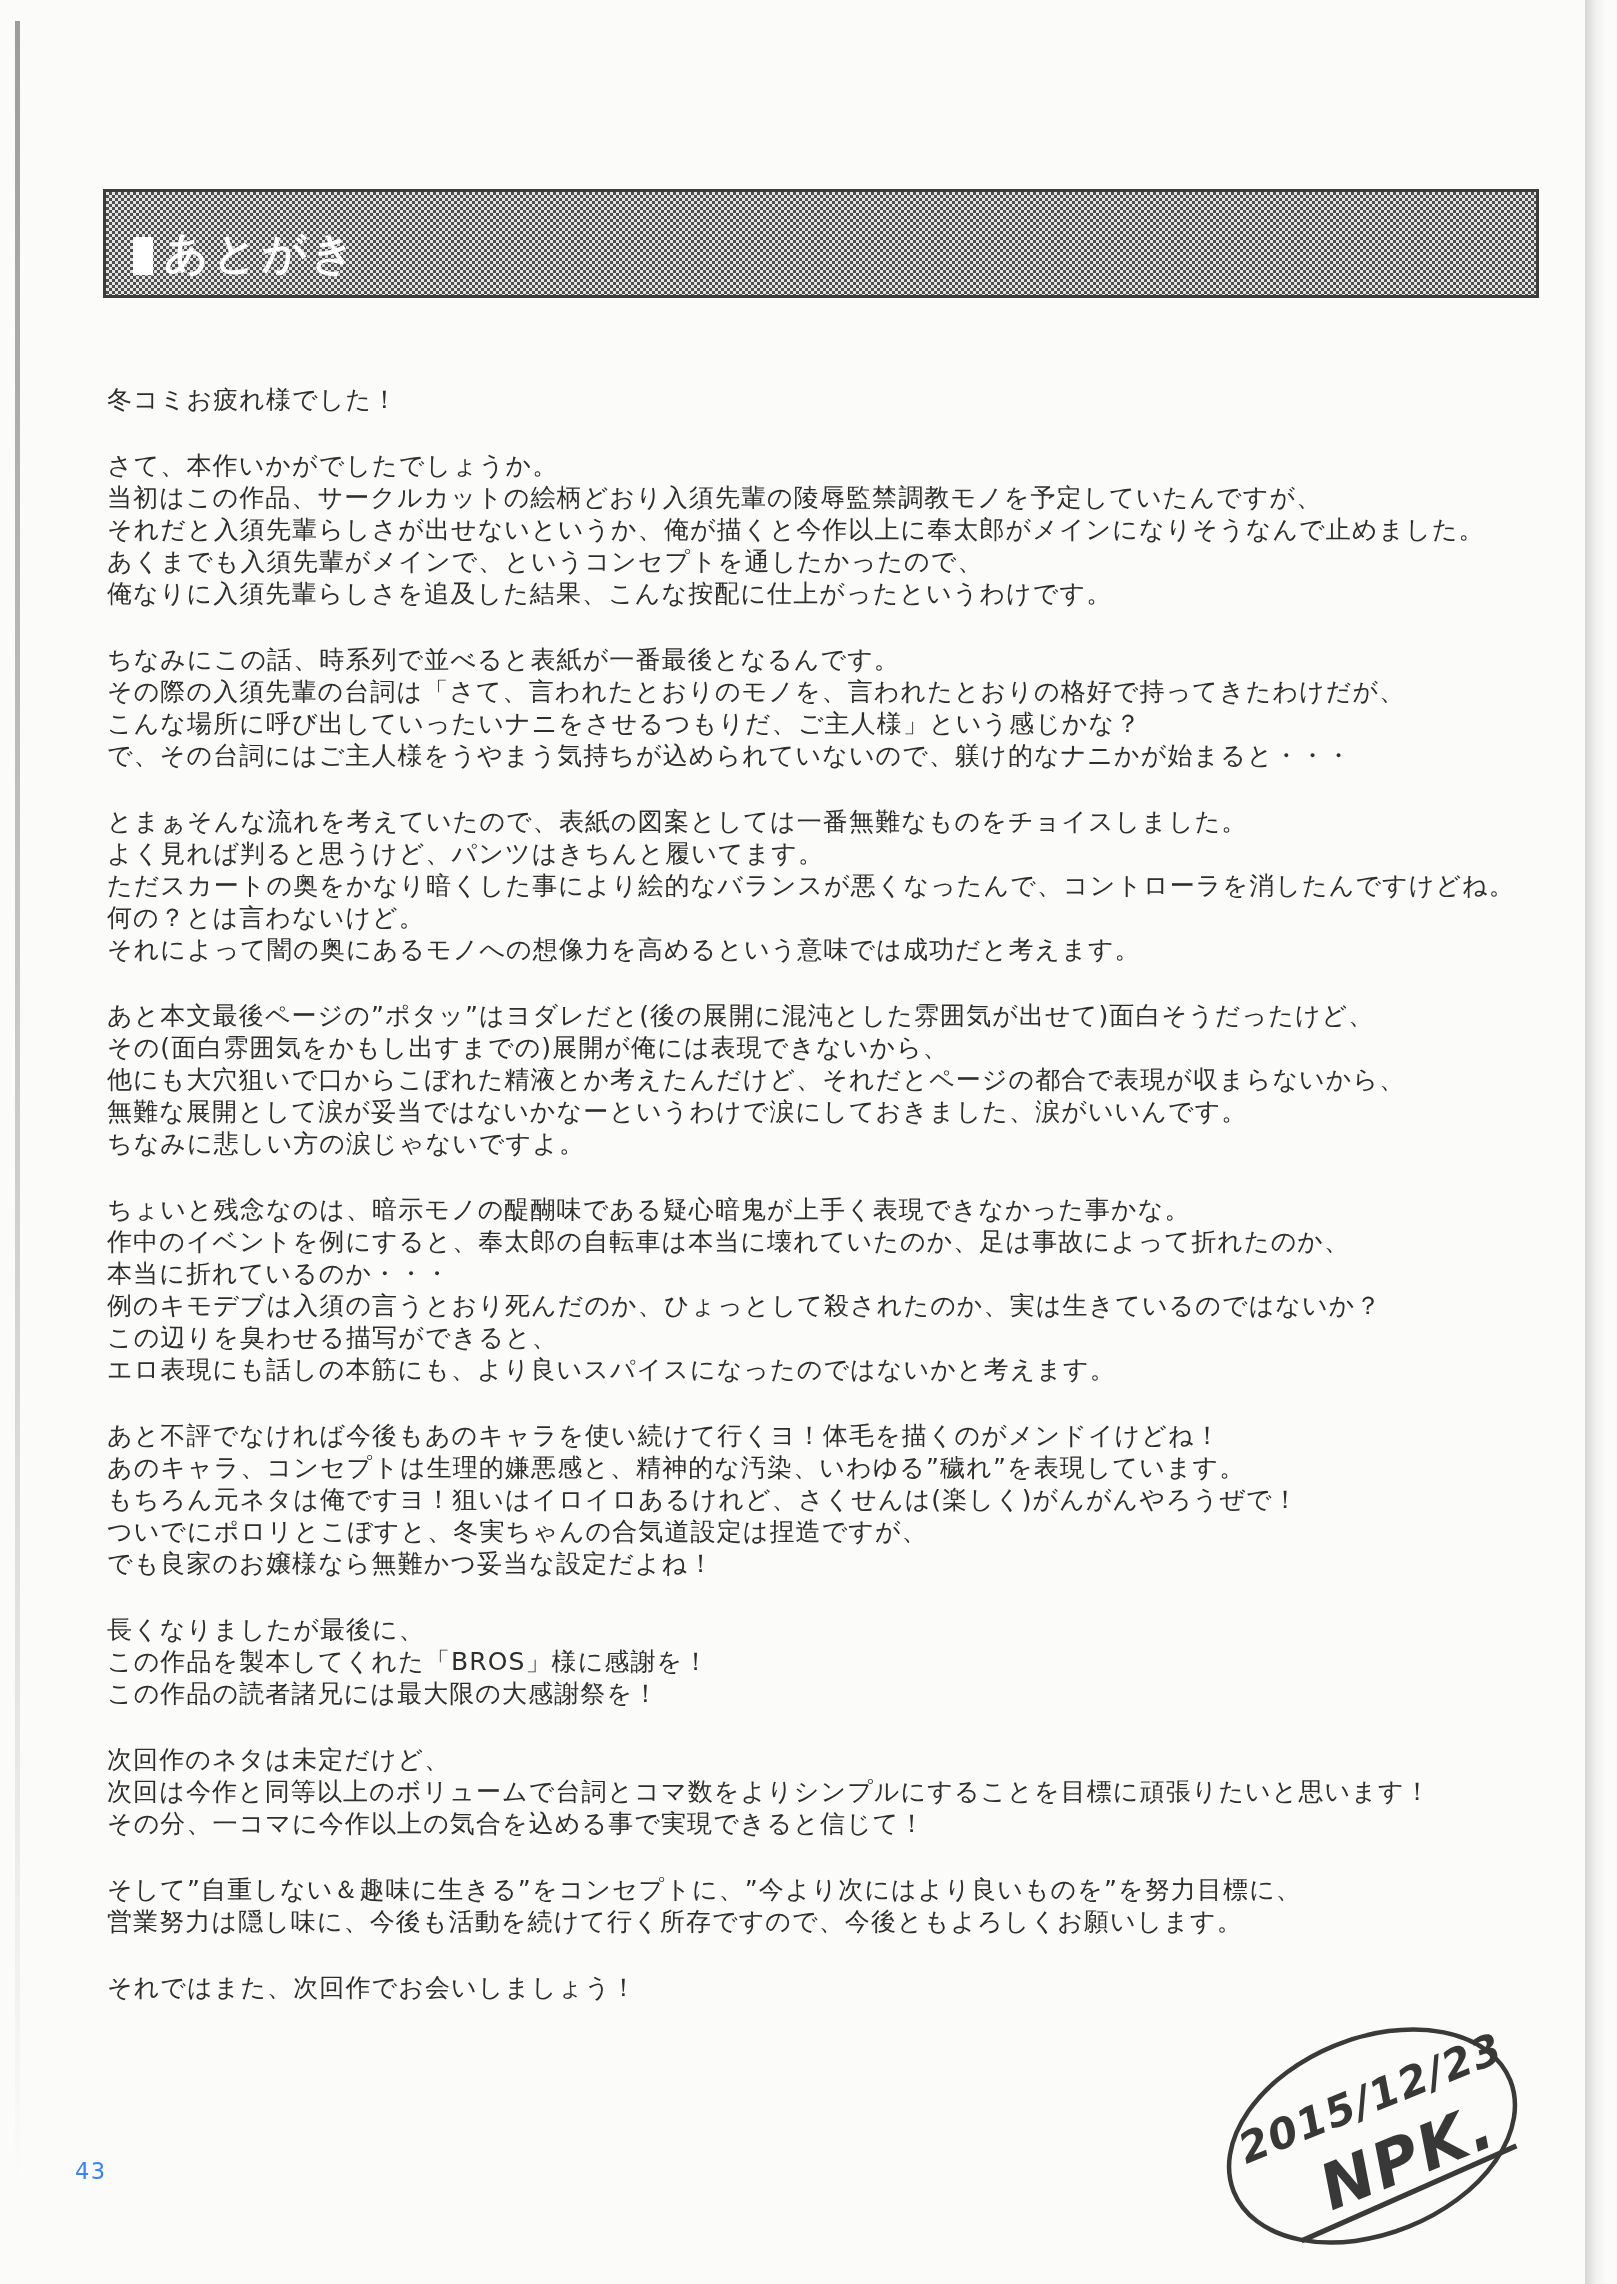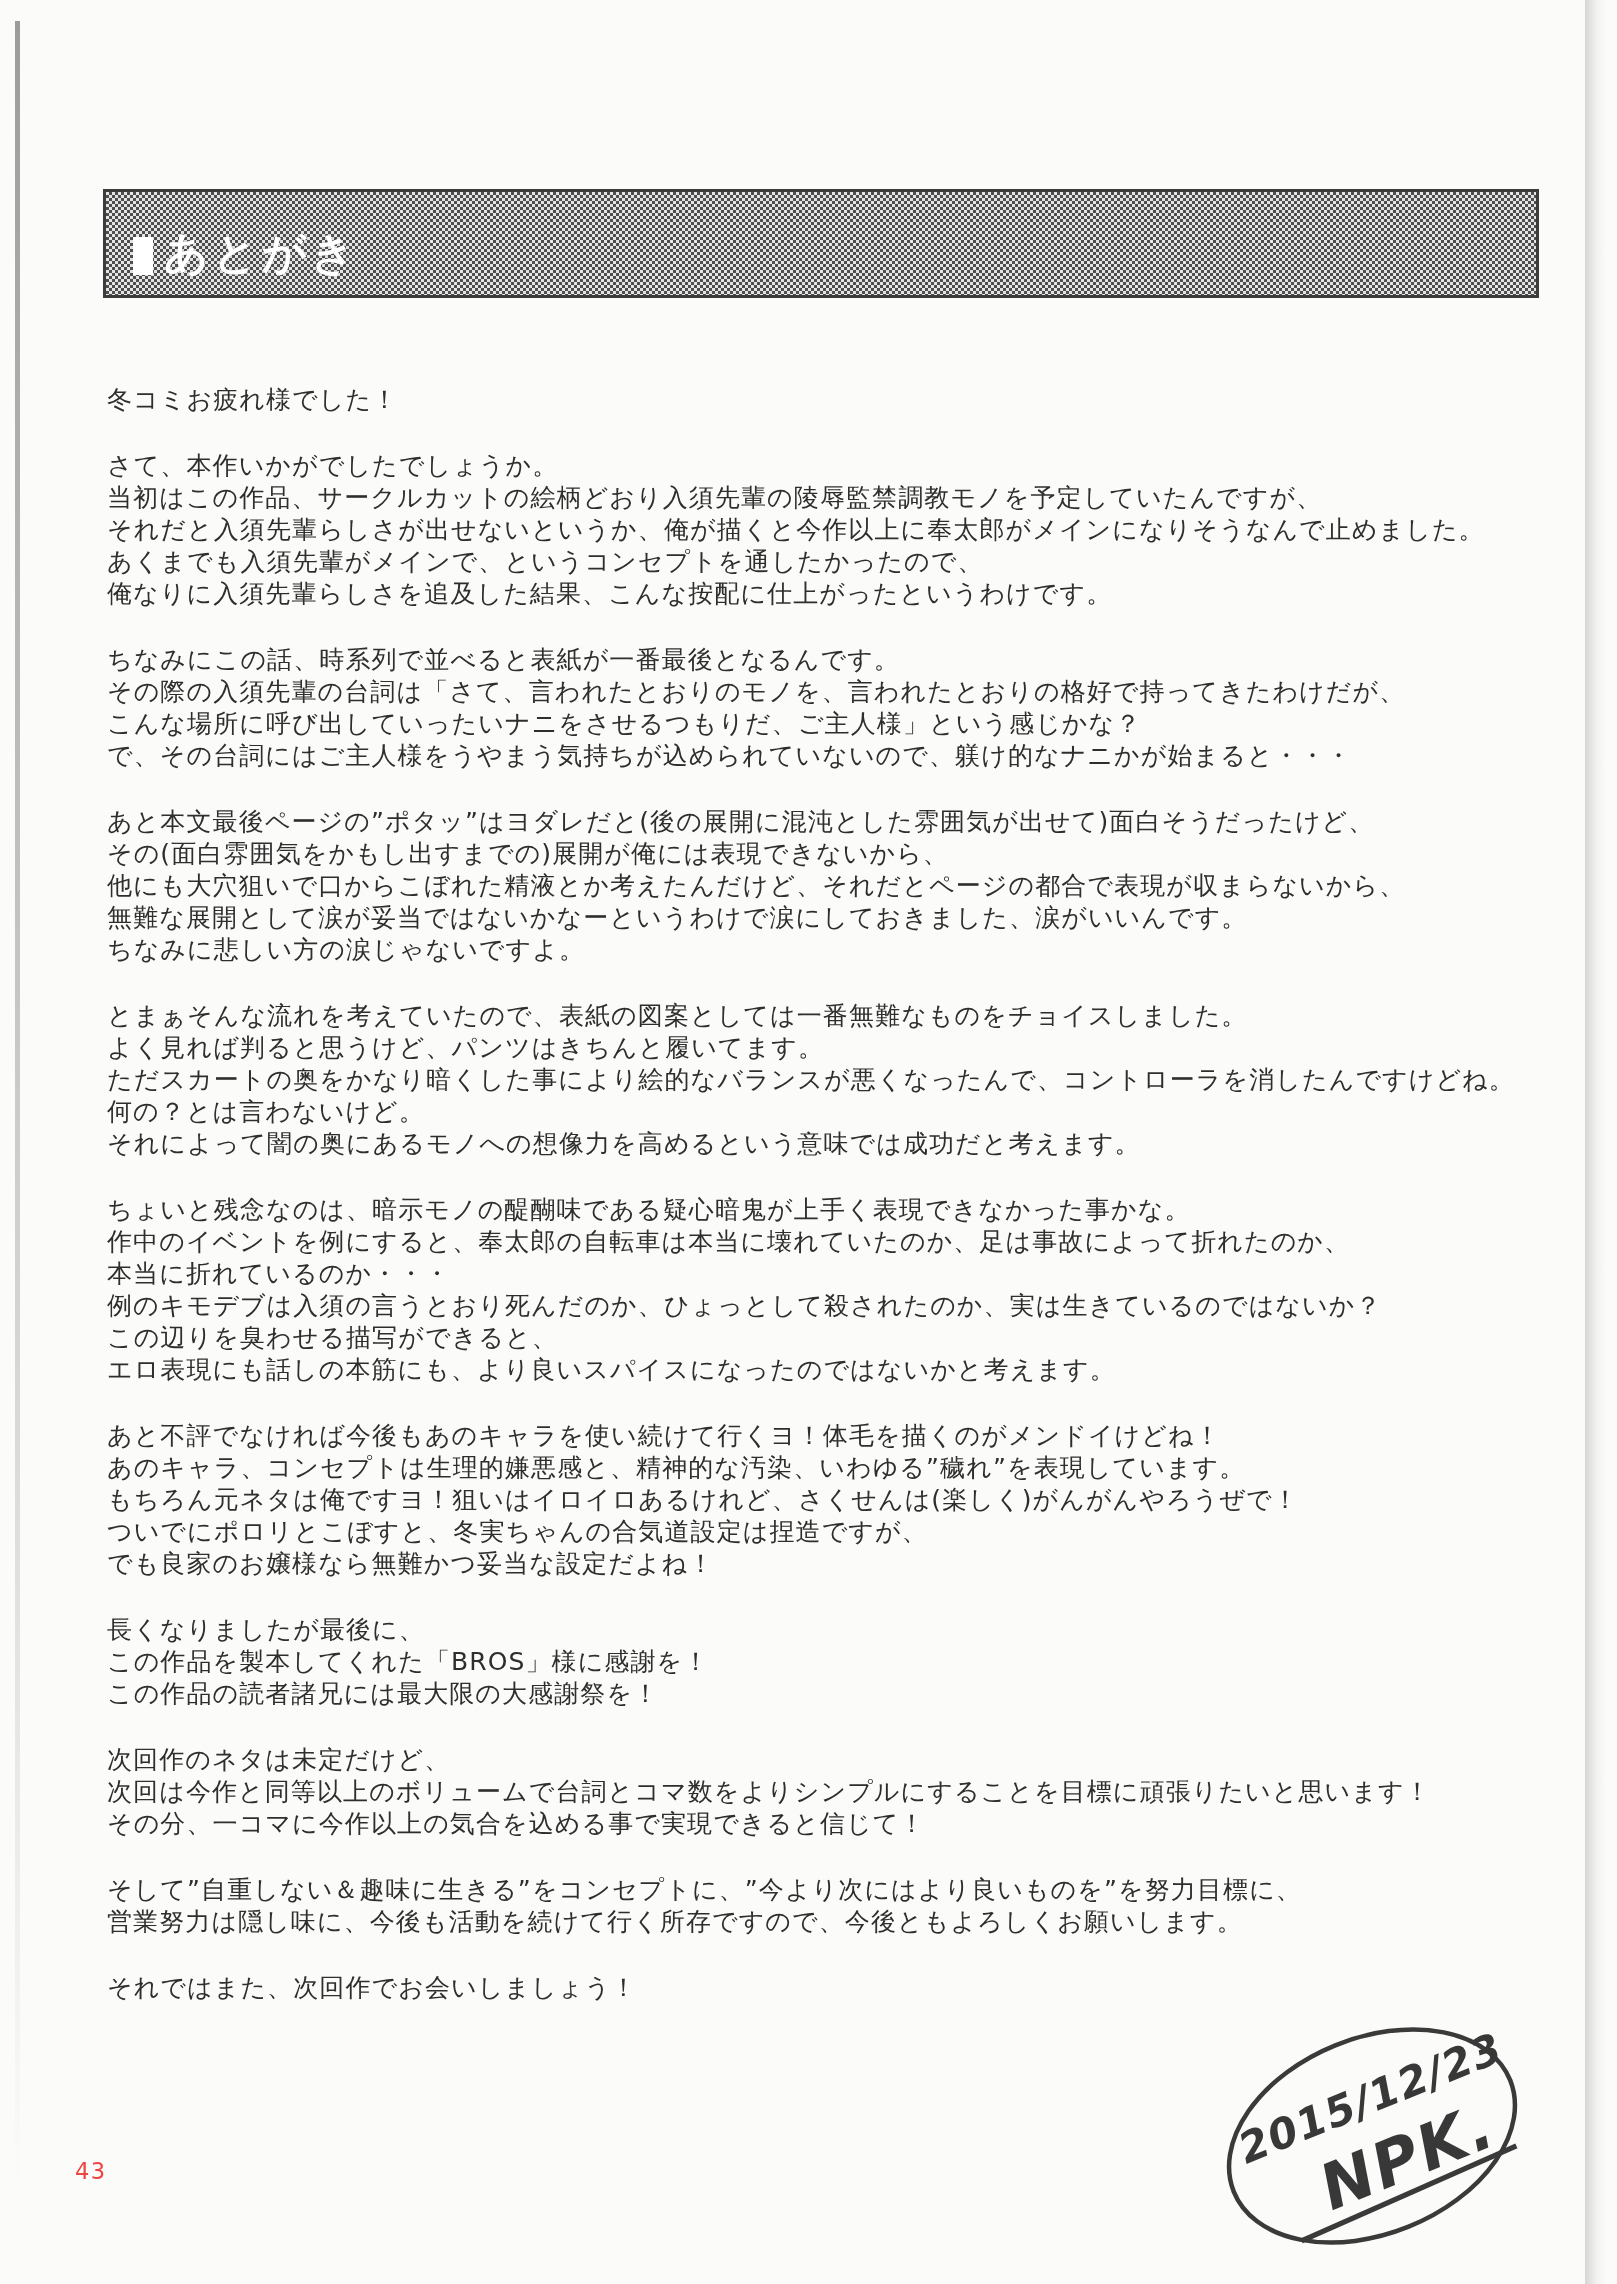--- a/index.html
+++ b/index.html
@@ -78,21 +78,21 @@
   .body-text p.para {
     margin: 0 0 34px 0;
     padding: 0;
   }
   
   .page-number {
     position: absolute;
     left: 75px;
     top: 2158px;
     font-size: 22.6px;
-    color: #ef4444;
+    color: #3b82f6;
     letter-spacing: 1.5px;
   }
   
   .signature {
     position: absolute;
     left: 1195px;
     top: 1993px;
   }
   .sig-date {
     font-size: 56px;
@@ -119,22 +119,22 @@
 
   <div class="header-band">
     <span class="hdr-square"></span>
     <span class="hdr-title">あとがき</span>
   </div>
 
   <div class="body-text" id="afterword-body">
       <p class="para">冬コミお疲れ様でした！</p>
       <p class="para">さて、本作いかがでしたでしょうか。<br>当初はこの作品、サークルカットの絵柄どおり入須先輩の陵辱監禁調教モノを予定していたんですが、<br>それだと入須先輩らしさが出せないというか、俺が描くと今作以上に奉太郎がメインになりそうなんで止めました。<br>あくまでも入須先輩がメインで、というコンセプトを通したかったので、<br>俺なりに入須先輩らしさを追及した結果、こんな按配に仕上がったというわけです。</p>
       <p class="para">ちなみにこの話、時系列で並べると表紙が一番最後となるんです。<br>その際の入須先輩の台詞は「さて、言われたとおりのモノを、言われたとおりの格好で持ってきたわけだが、<br>こんな場所に呼び出していったいナニをさせるつもりだ、ご主人様」という感じかな？<br>で、その台詞にはご主人様をうやまう気持ちが込められていないので、躾け的なナニかが始まると・・・</p>
+      <p class="para">とまぁそんな流れを考えていたので、表紙の図案としては一番無難なものをチョイスしました。<br>よく見れば判ると思うけど、パンツはきちんと履いてます。<br>ただスカートの奥をかなり暗くした事により絵的なバランスが悪くなったんで、コントローラを消したんですけどね。<br>何の？とは言わないけど。<br>それによって闇の奥にあるモノへの想像力を高めるという意味では成功だと考えます。</p>
       <p class="para">あと本文最後ページの”ポタッ”はヨダレだと(後の展開に混沌とした雰囲気が出せて)面白そうだったけど、<br>その(面白雰囲気をかもし出すまでの)展開が俺には表現できないから、<br>他にも大穴狙いで口からこぼれた精液とか考えたんだけど、それだとページの都合で表現が収まらないから、<br>無難な展開として涙が妥当ではないかなーというわけで涙にしておきました、涙がいいんです。<br>ちなみに悲しい方の涙じゃないですよ。</p>
-      <p class="para">とまぁそんな流れを考えていたので、表紙の図案としては一番無難なものをチョイスしました。<br>よく見れば判ると思うけど、パンツはきちんと履いてます。<br>ただスカートの奥をかなり暗くした事により絵的なバランスが悪くなったんで、コントローラを消したんですけどね。<br>何の？とは言わないけど。<br>それによって闇の奥にあるモノへの想像力を高めるという意味では成功だと考えます。</p>
       <p class="para">ちょいと残念なのは、暗示モノの醍醐味である疑心暗鬼が上手く表現できなかった事かな。<br>作中のイベントを例にすると、奉太郎の自転車は本当に壊れていたのか、足は事故によって折れたのか、<br>本当に折れているのか・・・<br>例のキモデブは入須の言うとおり死んだのか、ひょっとして殺されたのか、実は生きているのではないか？<br>この辺りを臭わせる描写ができると、<br>エロ表現にも話しの本筋にも、より良いスパイスになったのではないかと考えます。</p>
       <p class="para">あと不評でなければ今後もあのキャラを使い続けて行くヨ！体毛を描くのがメンドイけどね！<br>あのキャラ、コンセプトは生理的嫌悪感と、精神的な汚染、いわゆる”穢れ”を表現しています。<br>もちろん元ネタは俺ですヨ！狙いはイロイロあるけれど、さくせんは(楽しく)がんがんやろうぜで！<br>ついでにポロリとこぼすと、冬実ちゃんの合気道設定は捏造ですが、<br>でも良家のお嬢様なら無難かつ妥当な設定だよね！</p>
       <p class="para">長くなりましたが最後に、<br>この作品を製本してくれた「BROS」様に感謝を！<br>この作品の読者諸兄には最大限の大感謝祭を！</p>
       <p class="para">次回作のネタは未定だけど、<br>次回は今作と同等以上のボリュームで台詞とコマ数をよりシンプルにすることを目標に頑張りたいと思います！<br>その分、一コマに今作以上の気合を込める事で実現できると信じて！</p>
       <p class="para">そして”自重しない＆趣味に生きる”をコンセプトに、”今より次にはより良いものを”を努力目標に、<br>営業努力は隠し味に、今後も活動を続けて行く所存ですので、今後ともよろしくお願いします。</p>
       <p class="para">それではまた、次回作でお会いしましょう！</p>
     </div>
 
   <div class="page-number">43</div>
 

